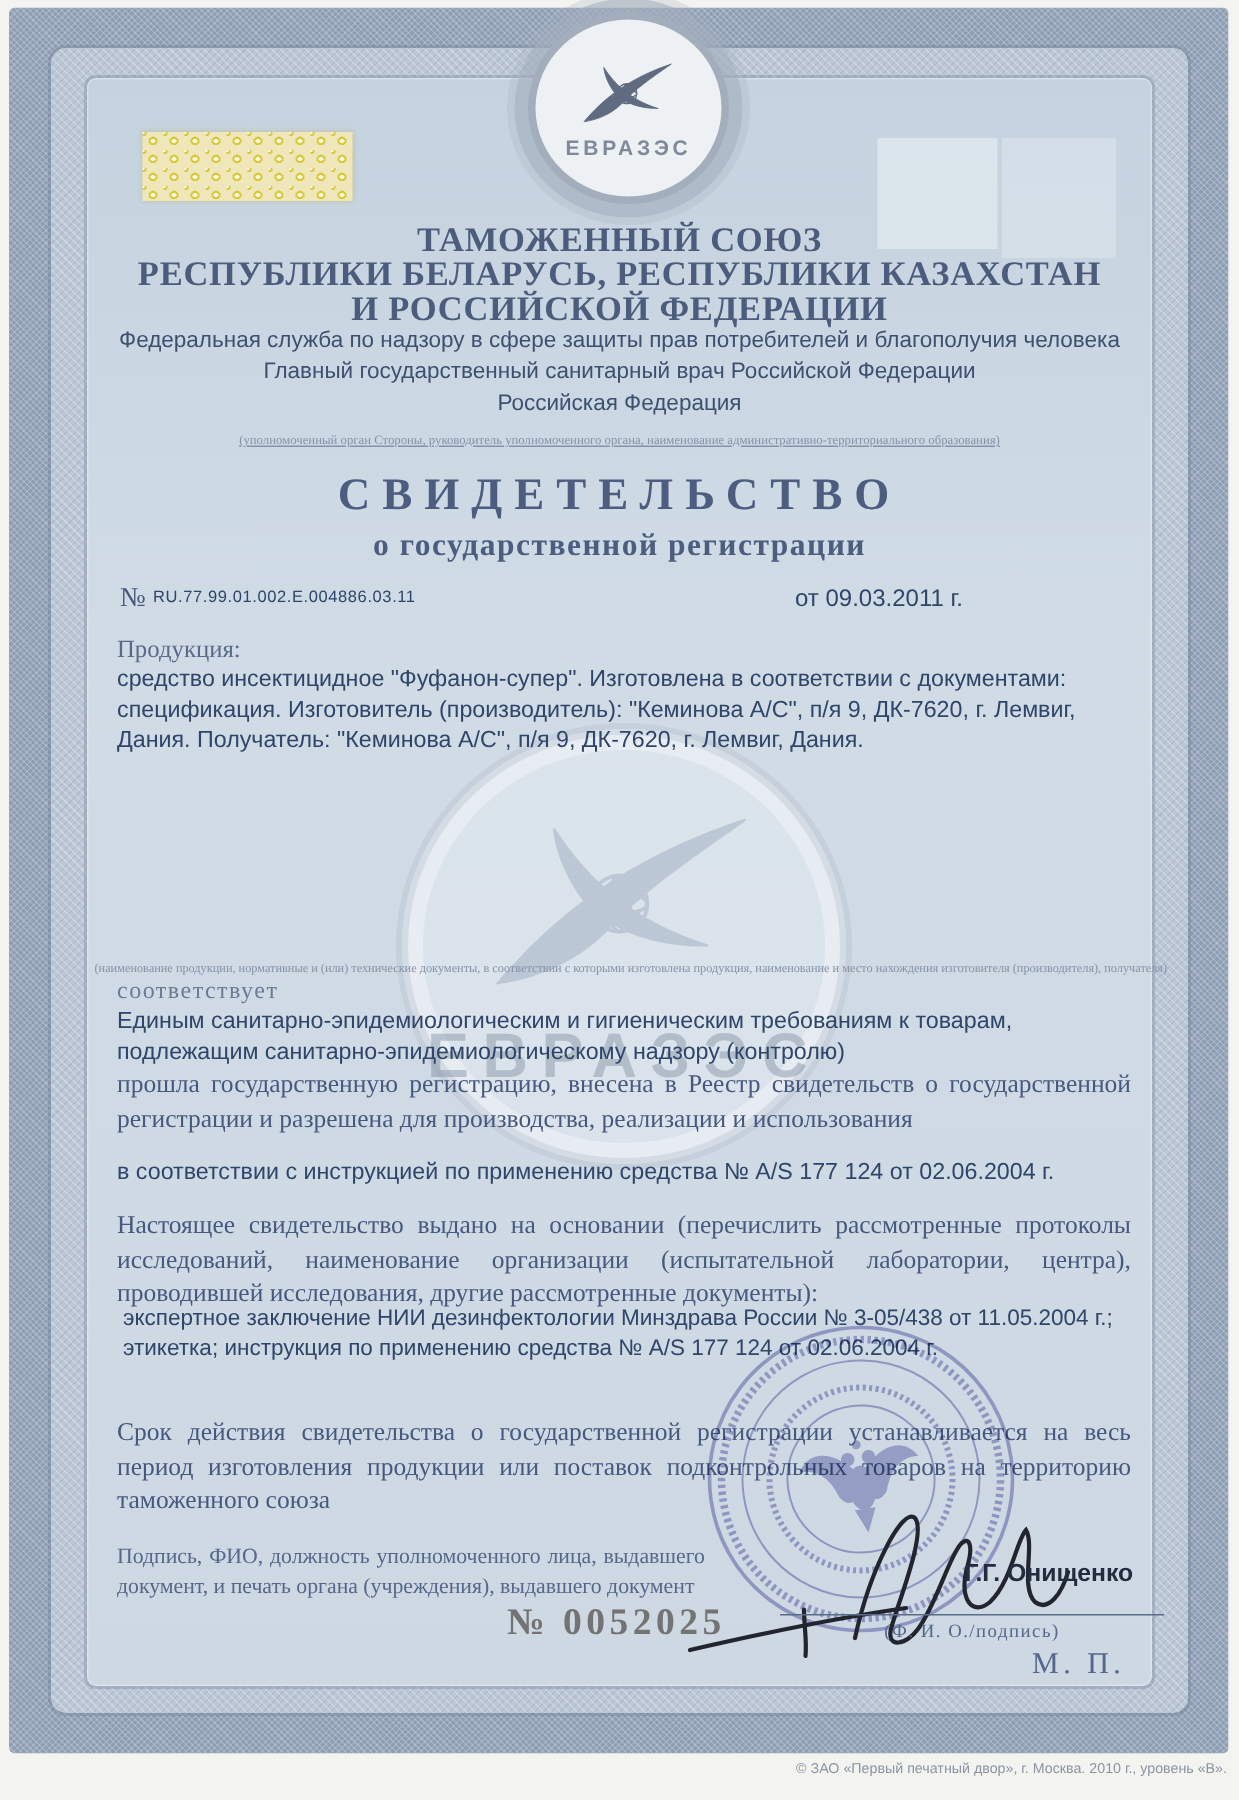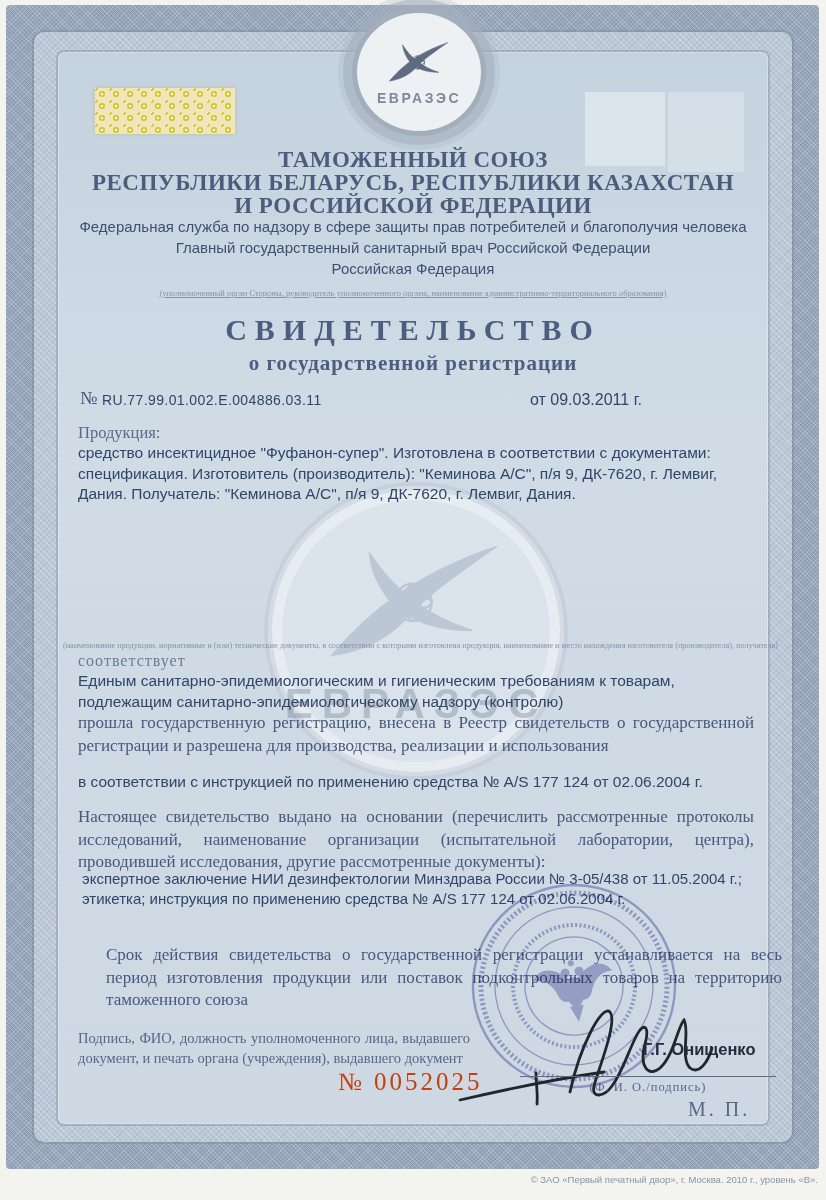--- a/index.html
+++ b/index.html
@@ -84,21 +84,21 @@
     font-family:"Liberation Sans", sans-serif;font-weight:bold;
     font-size:42px;letter-spacing:9px;color:rgba(128,142,162,.45);margin-top:6px;
   }
   
   .stamp{left:468px;top:880px;width:212px;height:212px;z-index:3;transform:rotate(-8deg);mix-blend-mode:multiply;opacity:.8;}
   .signature{left:452px;top:980px;width:268px;height:140px;z-index:4;}
   .fio-line{
     left:520px;top:1076px;width:256px;border-top:1.5px solid #5c6c88;
     text-align:center;font-size:12.5px;color:#55678a;letter-spacing:1px;padding-top:3px;z-index:4;
   }
-  .serial{left:338px;top:1068px;font-weight:normal;font-size:25px;letter-spacing:3px;color:#c2410c;z-index:4;}
+  .serial{left:338px;top:1068px;font-weight:bold;font-size:25px;letter-spacing:3px;color:#737373;z-index:4;}
   .signer{left:643px;top:1040px;font-family:"Liberation Sans", sans-serif;font-size:16.5px;font-weight:bold;color:#222c3c;z-index:5;}
   .mp{left:688px;top:1098px;font-size:20px;letter-spacing:3px;color:#55678a;z-index:4;}
   .footer{
     left:0;top:1174px;width:818px;text-align:right;
     font-family:"Liberation Sans", sans-serif;font-size:9.5px;color:#8a94a4;
   }
 </style>
 </head>
 <body>
 
@@ -136,21 +136,21 @@
 <div class="abs ctr h-serif" style="top:193px;">И РОССИЙСКОЙ ФЕДЕРАЦИИ</div>
 <div class="abs ctr h-sans" style="top:218px;">Федеральная служба по надзору в сфере защиты прав потребителей и благополучия человека</div>
 <div class="abs ctr h-sans" style="top:239px;">Главный государственный санитарный врач Российской Федерации</div>
 <div class="abs ctr h-sans" style="top:260px;">Российская Федерация</div>
 <div class="abs ctr tiny" style="top:288px;font-size:8.5px;text-decoration:underline;">(уполномоченный орган Стороны, руководитель уполномоченного органа, наименование административно-территориального образования)</div>
 
 <div class="abs ctr title-main" style="top:313px;">СВИДЕТЕЛЬСТВО</div>
 <div class="abs ctr title-sub" style="top:351px;">о государственной регистрации</div>
 
 <div class="abs" style="left:80px;top:388px;font-size:18px;color:#46587e;">№</div>
-<div class="abs z2" style="left:102px;top:392px;font-family:'Liberation Sans',sans-serif;font-size:14px;letter-spacing:.4px;color:#2f4569;">RU.77.99.01.002.Е.004886.03.11</div>
+<div class="abs z2" style="left:102px;top:392px;font-family:'Liberation Sans',sans-serif;font-size:11px;letter-spacing:.4px;color:#2f4569;">RU.77.99.01.002.Е.004886.03.11</div>
 <div class="abs z2" style="left:530px;top:391px;font-family:'Liberation Sans',sans-serif;font-size:16px;color:#2f4569;">от 09.03.2011 г.</div>
 
 <div class="abs z2" style="left:78px;top:423px;font-size:16.5px;color:#5a6a8a;">Продукция:</div>
 <div class="abs z2 sans-body" style="left:78px;top:443px;width:676px;">средство инсектицидное "Фуфанон-супер". Изготовлена в соответствии с документами: спецификация. Изготовитель (производитель): "Кеминова А/С", п/я 9, ДК-7620, г. Лемвиг, Дания. Получатель: "Кеминова А/С", п/я 9, ДК-7620, г. Лемвиг, Дания.</div>
 
 <div class="abs watermark">
   <svg width="190" height="140" viewBox="0 0 120 90" style="opacity:.38">
     <use href="#bird" fill="#8b9cb2" stroke="#8b9cb2"></use>
   </svg>
   <div class="wm-word">ЕВРАЗЭС</div>
@@ -181,21 +181,21 @@
       <path d="M50,48 C65,28 82,26 90,40 C77,39 70,48 66,60 C60,69 54,63 50,60 Z"></path>
       <ellipse cx="50" cy="56" rx="9" ry="15"></ellipse>
       <circle cx="43" cy="36" r="4.5"></circle>
       <circle cx="57" cy="36" r="4.5"></circle>
       <circle cx="50" cy="27" r="3"></circle>
       <path d="M43,70 L57,70 L50,86 Z"></path>
     </g>
   </svg>
 </div>
 
-<div class="abs z2 serif-body" style="left:78px;top:944px;width:676px;margin-left:28px;">Срок действия свидетельства о государственной регистрации устанавливается на весь период изготовления продукции или поставок подконтрольных товаров на территорию таможенного союза</div>
+<div class="abs z2 serif-body" style="left:78px;top:944px;width:676px;">Срок действия свидетельства о государственной регистрации устанавливается на весь период изготовления продукции или поставок подконтрольных товаров на территорию таможенного союза</div>
 
 <div class="abs z2" style="left:78px;top:1028px;width:392px;font-size:14.5px;line-height:20px;color:#55678a;text-align:justify;">Подпись, ФИО, должность уполномоченного лица, выдавшего документ, и печать органа (учреждения), выдавшего документ</div>
 
 <div class="abs signature">
   <svg width="268" height="140" viewBox="0 0 268 140">
     <g stroke="#23252e" stroke-width="2.8" fill="none" stroke-linecap="round">
       <path d="M8,120 C60,108 110,98 152,92"></path>
       <path d="M84,93 C84,103 86,114 85,124"></path>
       <path d="M118,112 C128,66 150,24 158,32 C166,42 146,90 142,106 C139,119 152,117 160,106 C172,90 180,60 188,50 C194,43 197,50 193,64 C187,86 196,98 208,88 C222,75 226,46 232,40 C238,50 228,78 238,88 C247,95 256,82 260,68"></path>
     </g>

